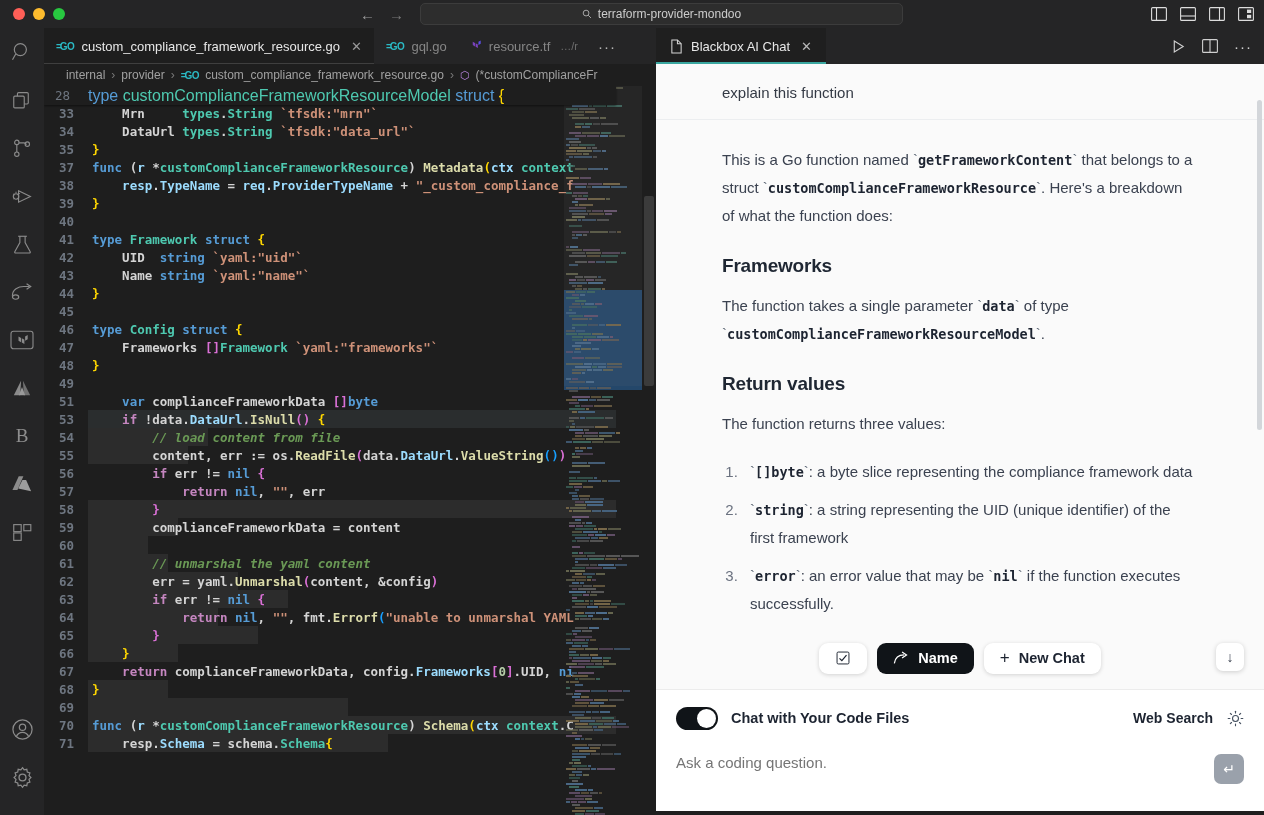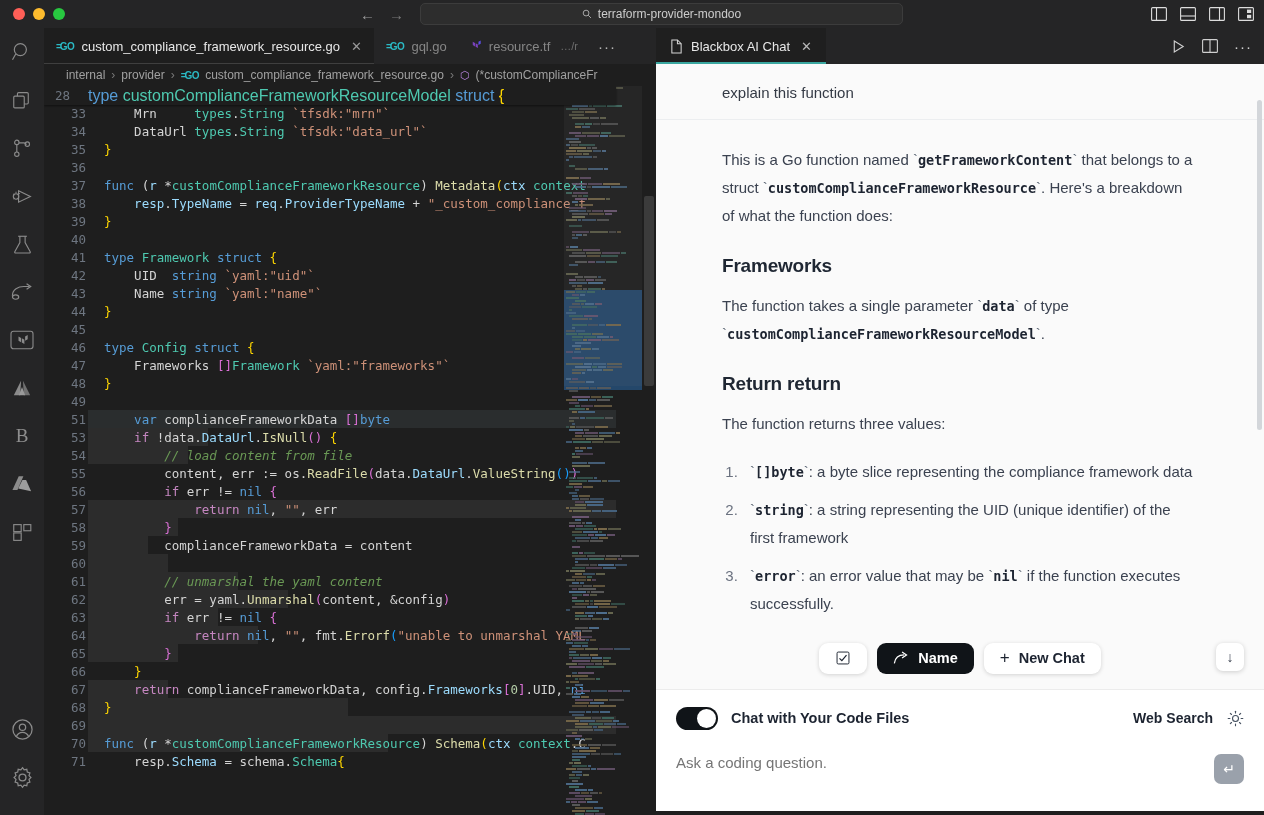--- a/index.html
+++ b/index.html
@@ -67,21 +67,21 @@
 
   #breadcrumb{
     height:22px; background:#1e1e1e; display:flex; align-items:center;
     padding-left:22px; gap:6px; font-size:12px; color:#a0a0a0; white-space:nowrap; overflow:hidden;
   }
   .bcsep{ color:#787878; }
   .bcsym{ color:#b180d7; font-size:11px; }
 
   
   #codearea{ position:relative; height:729px; background:#1e1e1e; overflow:hidden; }
-  #codescroll{ position:absolute; left:16px; top:0; width:612px; }
+  #codescroll{ position:absolute; left:4px; top:0; width:612px;font-weight:bold; }
   .cline{ height:18px; display:flex; align-items:center; white-space:pre; font-family:"DejaVu Sans Mono", monospace; font-size:12.5px; }
   .ln{ width:44px; text-align:right; padding-right:18px; color:#6e7681; flex:none; font-family:"DejaVu Sans Mono", monospace; font-size:12.5px;}
   .code{ flex:1; }
 
   
   #sticky{
     position:absolute; left:0; top:0; width:572px; height:19px; background:#1e1e1e;
     z-index:6; display:flex; align-items:center; box-shadow:0 1px 2px rgba(0,0,0,.45);
   }
   .wordhl{ position:absolute; background:#2f2f2f; }
@@ -357,21 +357,20 @@
       <div class="wordhl" style="left: 44px; top: 558px; width: 90px; height: 18px; z-index: 0; background: rgb(44, 44, 44);"></div>
       <div class="wordhl" style="left: 44px; top: 594px; width: 80px; height: 18px; z-index: 0; background: rgb(44, 44, 44);"></div>
       <div class="wordhl" style="left: 44px; top: 612px; width: 260px; height: 18px; z-index: 0; background: rgb(44, 44, 44);"></div>
       <div class="wordhl" style="left: 44px; top: 630px; width: 528px; height: 18px; z-index: 0; background: rgb(44, 44, 44);"></div>
       <div class="wordhl" style="left: 44px; top: 648px; width: 300px; height: 18px; z-index: 0; background: rgb(44, 44, 44);"></div>
       <div id="codescroll">
         <div class="cline"><span class="ln">32</span><span class="code"><span class="pl">	</span><span class="cmt">// resource details</span></span></div>
         <div class="cline"><span class="ln">33</span><span class="code"><span class="pl">    Mrn     </span><span class="typ">types</span><span class="pl">.</span><span class="typ">String</span><span class="str"> `tfsdk:"mrn"`</span></span></div>
         <div class="cline"><span class="ln">34</span><span class="code"><span class="pl">    DataUrl </span><span class="typ">types</span><span class="pl">.</span><span class="typ">String</span><span class="str"> `tfsdk:"data_url"`</span></span></div>
         <div class="cline"><span class="ln">35</span><span class="code"><span class="br1">}</span></span></div>
-        <div class="cline"><span class="ln">36</span><span class="code"></span></div>
         <div class="cline"><span class="ln">37</span><span class="code"><span class="kw">func</span><span class="pl"> (</span><span class="var">r</span><span class="pl"> *</span><span class="typ">customComplianceFrameworkResource</span><span class="pl">) </span><span class="fn">Metadata</span><span class="br1">(</span><span class="var">ctx</span><span class="pl"> </span><span class="typ">context</span></span></div>
         <div class="cline"><span class="ln">38</span><span class="code"><span class="pl">    </span><span class="var">resp</span><span class="pl">.</span><span class="var">TypeName</span><span class="pl"> = </span><span class="var">req</span><span class="pl">.</span><span class="var">ProviderTypeName</span><span class="pl"> + </span><span class="str">"_custom_compliance_f</span></span></div>
         <div class="cline"><span class="ln">39</span><span class="code"><span class="br1">}</span></span></div>
         <div class="cline"><span class="ln">40</span><span class="code"></span></div>
         <div class="cline"><span class="ln">41</span><span class="code"><span class="kw">type</span><span class="pl"> </span><span class="typ">Framework</span><span class="pl"> </span><span class="kw">struct</span><span class="pl"> </span><span class="br1">{</span></span></div>
         <div class="cline"><span class="ln">42</span><span class="code"><span class="pl">    UID  </span><span class="kw">string</span><span class="str"> `yaml:"uid"`</span></span></div>
         <div class="cline"><span class="ln">43</span><span class="code"><span class="pl">    Name </span><span class="kw">string</span><span class="str"> `yaml:"name"`</span></span></div>
         <div class="cline"><span class="ln">44</span><span class="code"><span class="br1">}</span></span></div>
         <div class="cline"><span class="ln">45</span><span class="code"></span></div>
         <div class="cline"><span class="ln">46</span><span class="code"><span class="kw">type</span><span class="pl"> </span><span class="typ">Config</span><span class="pl"> </span><span class="kw">struct</span><span class="pl"> </span><span class="br1">{</span></span></div>
@@ -1408,21 +1407,21 @@
       <div id="answer">
         <p>
           <span>This is a Go function named </span><span class="tick">`</span><code>getFrameworkContent</code><span class="tick">`</span><span> that belongs to a struct </span><span class="tick">`</span><code>customComplianceFrameworkResource</code><span class="tick">`</span><span>. Here's a breakdown of what the function does:</span>
         </p>
 
         <h3>Frameworks</h3>
         <p>
           <span>The function takes a single parameter </span><span class="tick">`</span><code>data</code><span class="tick">`</span><span> of type </span><span class="tick">`</span><code>customComplianceFrameworkResourceModel</code><span class="tick">`</span><span>.</span>
         </p>
 
-        <h3>Return return</h3>
+        <h3>Return values</h3>
         <p>The function returns three values:</p>
 
         <ol>
           <li>
             <span class="tick">`</span><code>[]byte</code><span class="tick">`</span><span>: a byte slice representing the compliance framework data</span>
           </li>
           <li>
             <span class="tick">`</span><code>string</code><span class="tick">`</span><span>: a string representing the UID (unique identifier) of the first framework</span>
           </li>
           <li>

